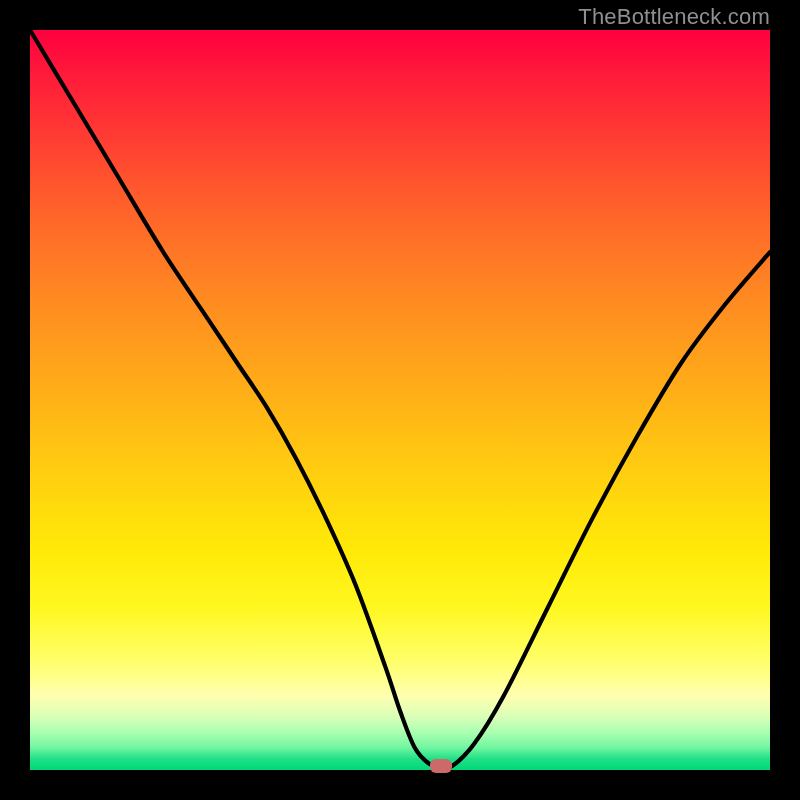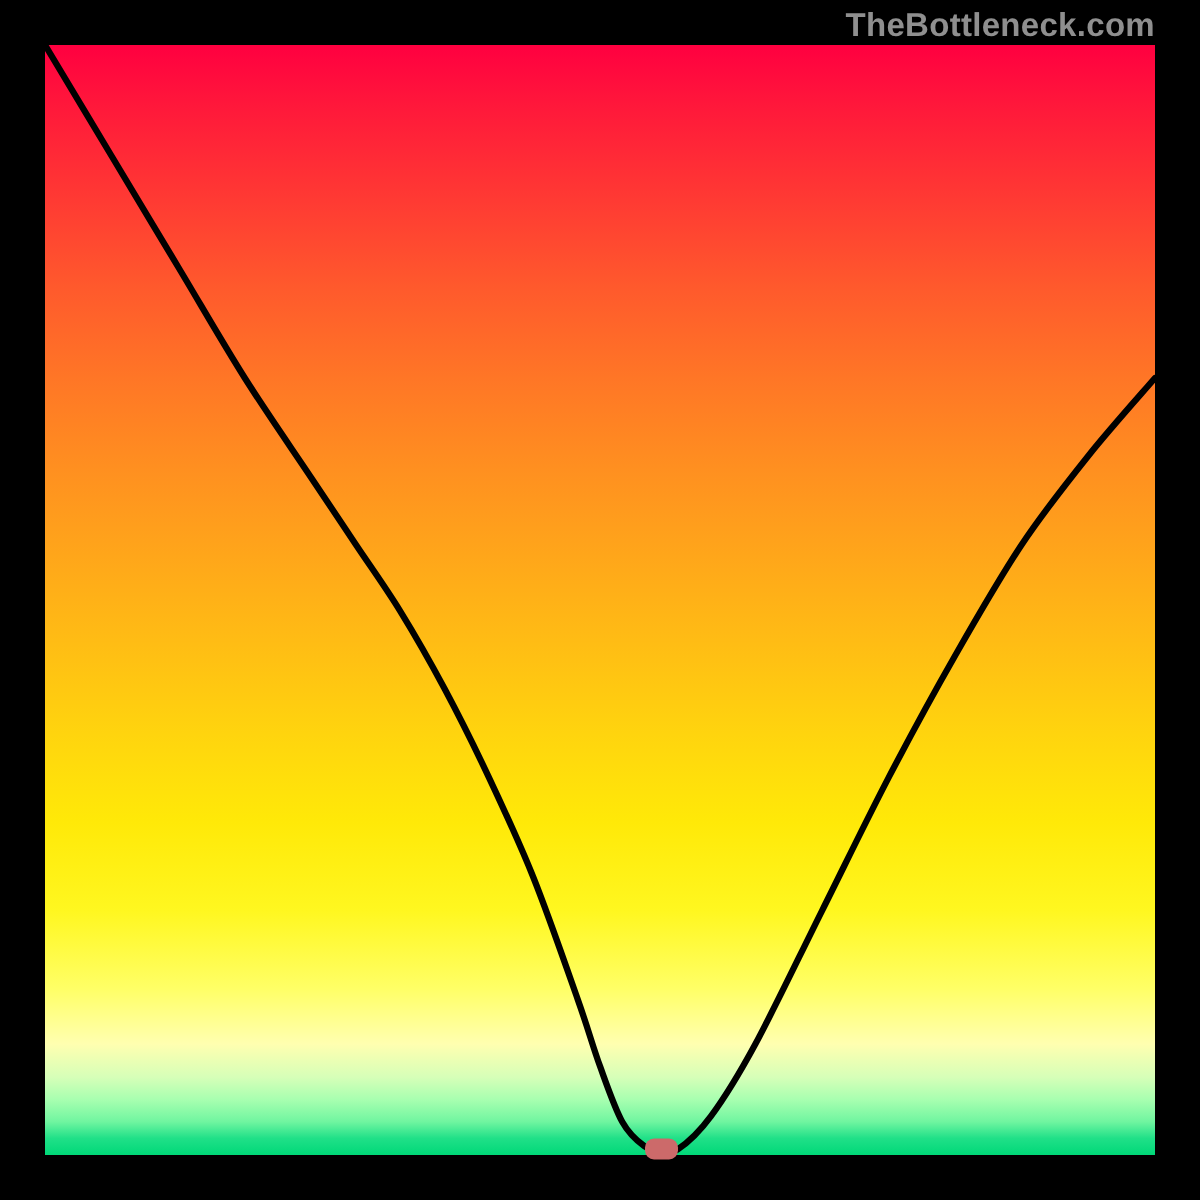--- a/index.html
+++ b/index.html
@@ -60,21 +60,21 @@
     border-radius: 6px;
     background: #cc6a6a;
     transform: translate(-50%, -50%);
   }
   .watermark {
     position: absolute;
     top: 4px;
     right: 30px;
     color: #8f8f8f;
     font-size: 22px;
-    font-weight: 700;
+    font-weight: 400;
     letter-spacing: 0.2px;
     user-select: none;
   }
 </style>
 </head>
 <body>
 
 <div class="frame">
 
   <div class="watermark">TheBottleneck.com</div>

